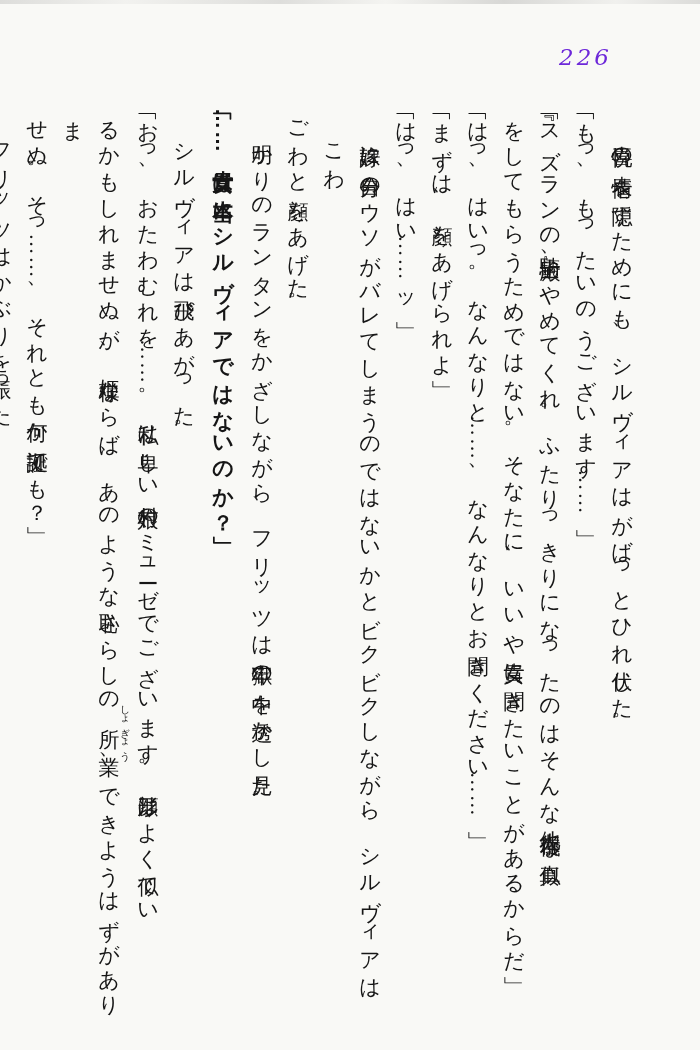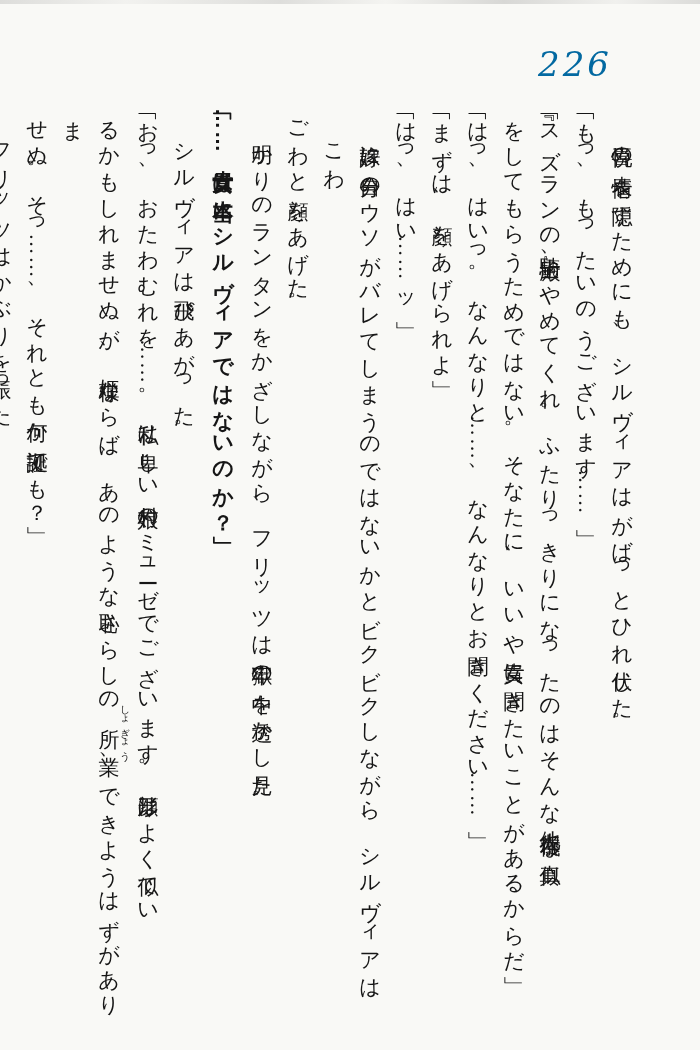--- a/index.html
+++ b/index.html
@@ -17,23 +17,23 @@
       rgba(70,70,70,.28) 40%, rgba(130,130,130,.08) 55%,
       rgba(60,60,60,.32) 72%, rgba(120,120,120,.12) 88%,
       rgba(70,70,70,.30));
     opacity:.55;
   }
   .page-number{
     position:absolute;
     top:44px;right:88px;
     font-family:"DejaVu Serif", serif;
     font-style:italic;
-    font-size:34px;
+    font-size:23px;
     letter-spacing:3px;
-    color:#0369a1;
+    color:#6d28d9;
   }
   .text-block{
     position:absolute;
     top:106px;right:60px;
     height:902px;
     writing-mode:vertical-rl;
     text-orientation:mixed;
     font-size:21px;
     color:#161616;
     line-height:36px;

